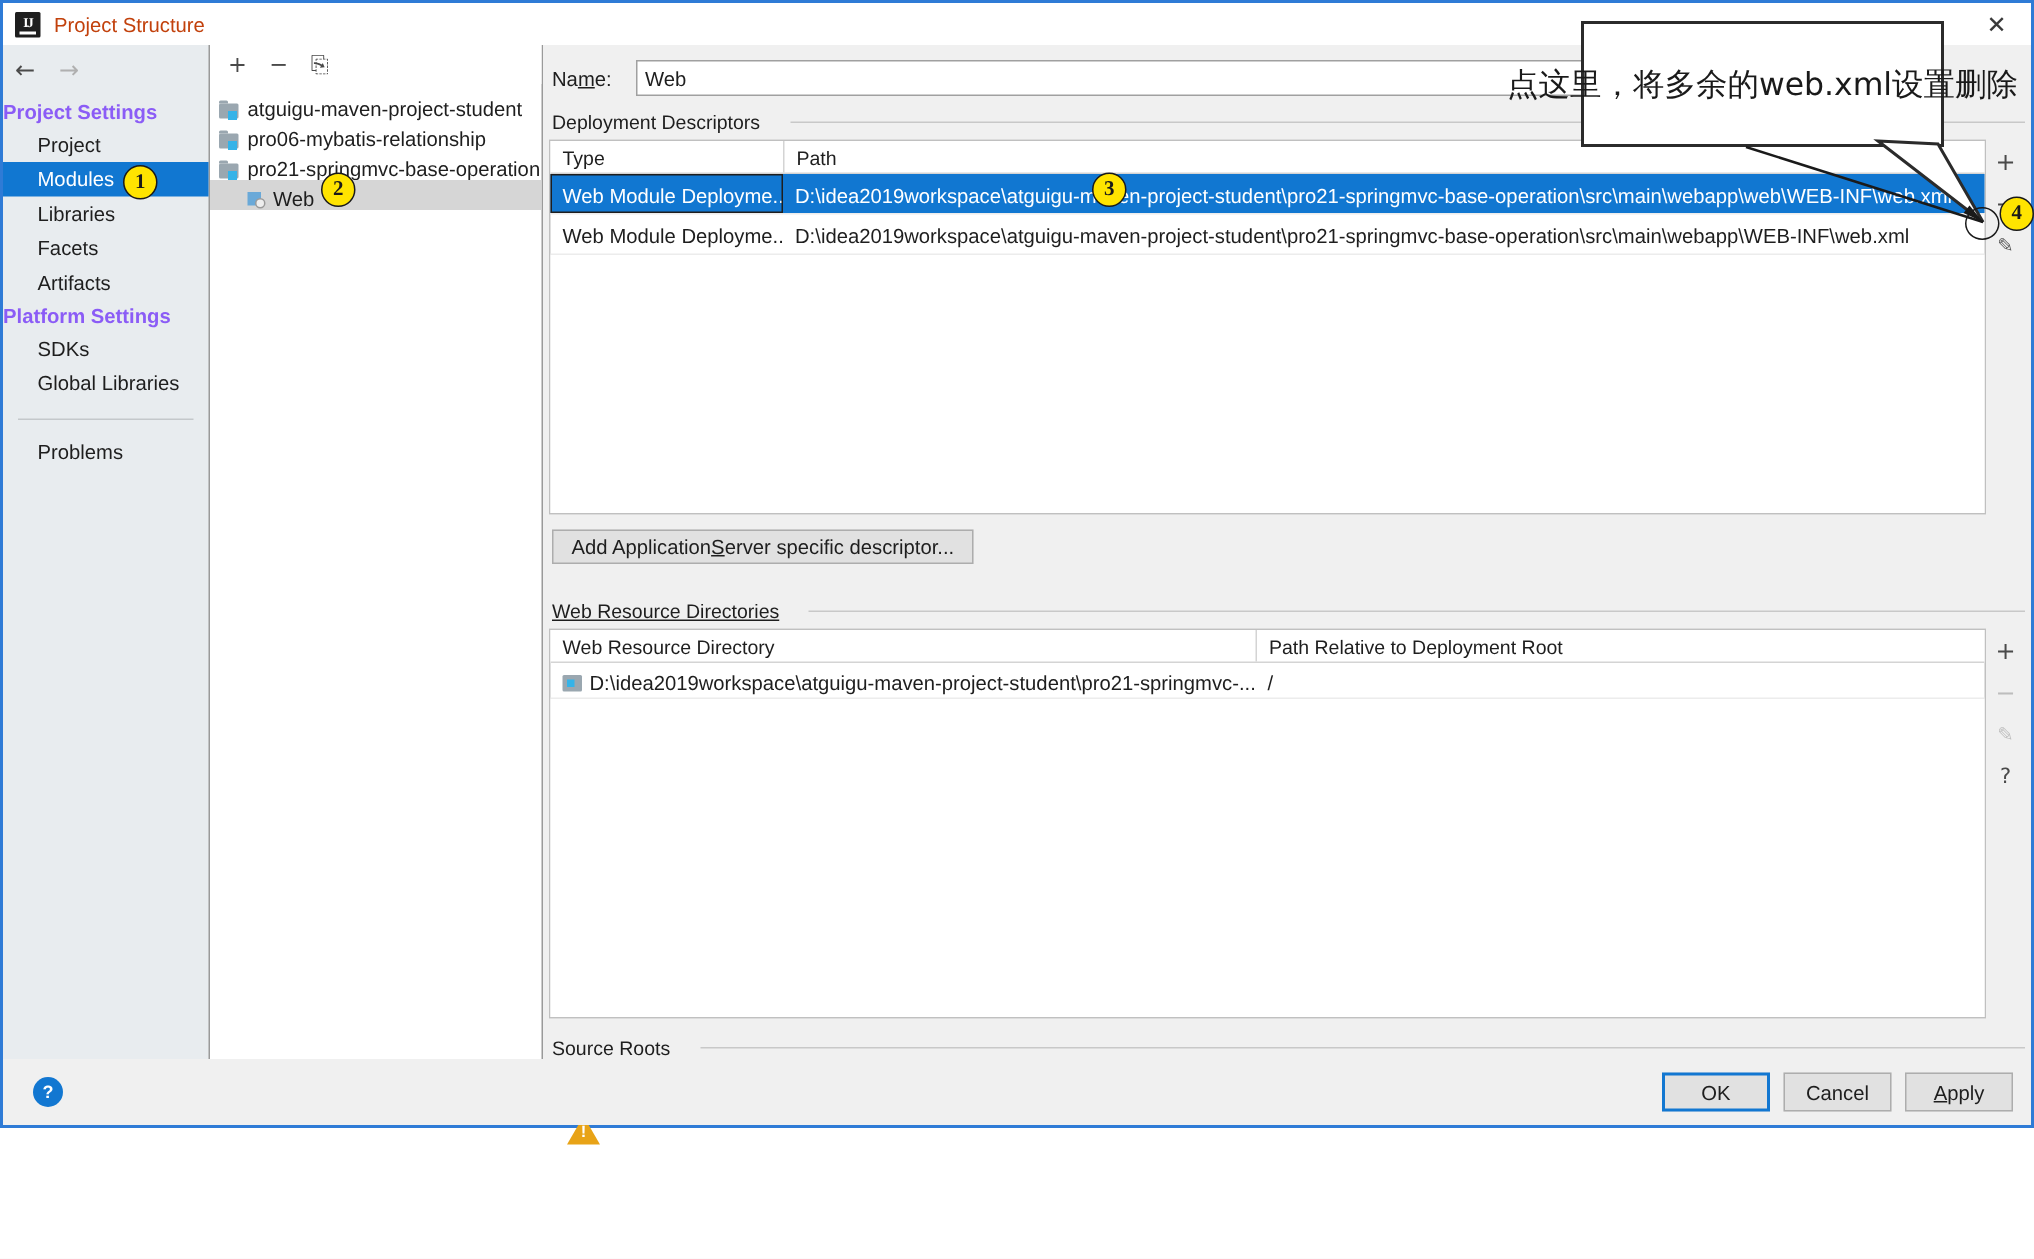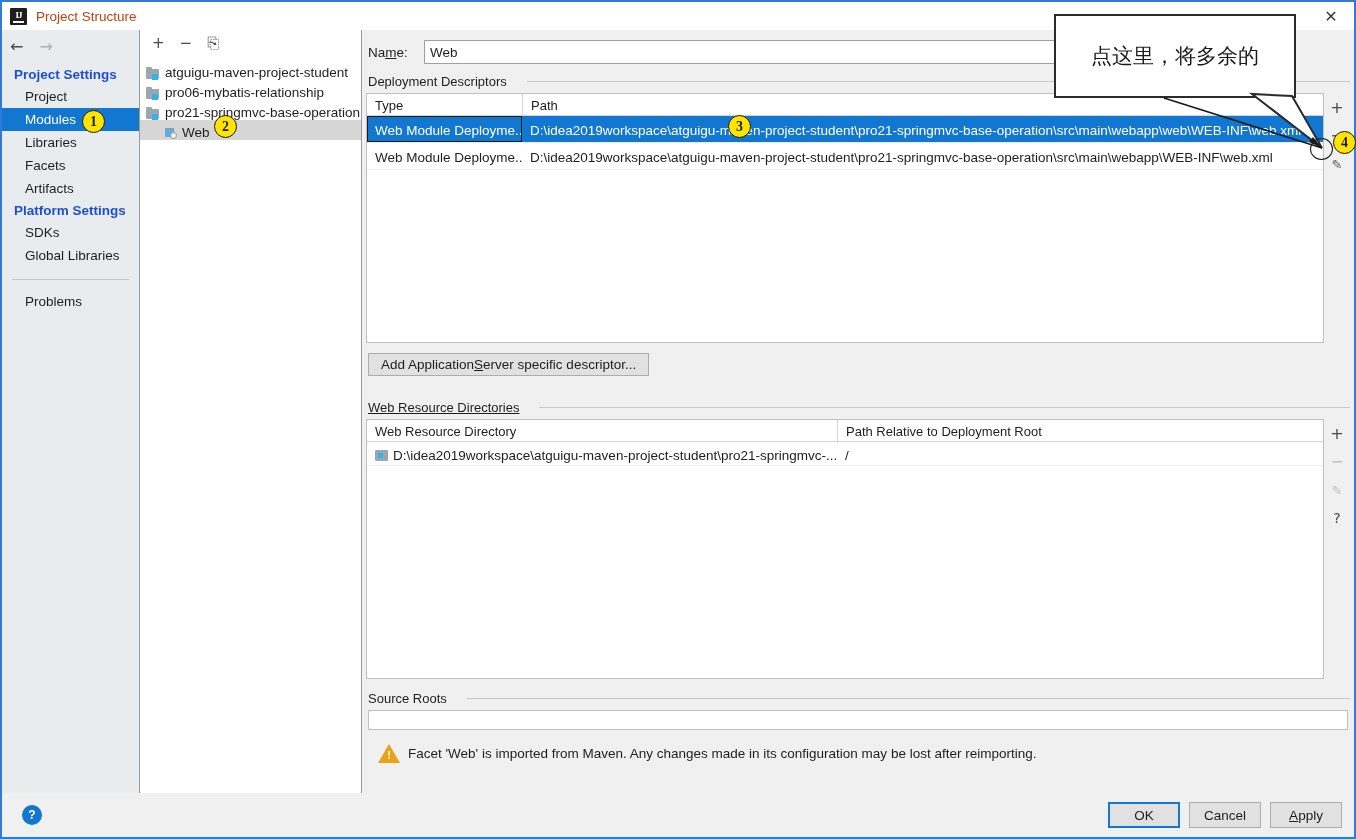--- a/index.html
+++ b/index.html
@@ -7,21 +7,21 @@
     margin: 0; padding: 0;
     width: 1356px; height: 839px;
     overflow: hidden;
     background: #ffffff;
     font-family: "Liberation Sans", sans-serif;
     font-size: 13px;
     color: #1e1e1e;
   }
   #window {
     position: relative;
-    width: 1356px; height: 839px;
+    width: 1356px; height: 752px;
     border: 2px solid #2f7bd6;
     background: #f0f0f0;
     display: flex;
     flex-direction: column;
   }
 
   
   #titlebar {
     height: 28px;
     background: #ffffff;
@@ -71,21 +71,21 @@
     position: relative;
   }
   #nav-arrows {
     height: 34px; display: flex; align-items: center;
     padding-left: 8px; gap: 16px;
   }
   .arrow { font-size: 16px; color: #4a4a4a; font-family: "DejaVu Sans", sans-serif; line-height: 1; }
   .arrow.disabled { color: #b0b0b0; }
   .nav-group-title {
     font-weight: bold; font-size: 13.5px;
-    padding: 3px 0 3px 12px; color: #1d4ed8;
+    padding: 3px 0 3px 0; color: #8b5cf6;
   }
   .nav-item {
     font-size: 13.5px; padding: 3px 0 3px 23px;
     color: #1e1e1e; position: relative;
     line-height: 17px;
   }
   .nav-item.selected { background: #1177d1; color: #ffffff; }
   #sidebar-divider { height: 1px; background: #c4c8cb; margin: 12px 10px 10px 10px; }
 
   
@@ -494,41 +494,41 @@
       </div>
 
       <div class="group-head" style="margin-top:12px;">
         <span>Source Roots</span>
         <span class="rule"></span>
       </div>
       <div class="sr-input"></div>
 
       <div class="warning-row">
         <span class="warn-icon"></span>
-        <span class="warn-text">Facet 'Web' is imported from Maven. Any changes made in its configuration may be lost after reimporting.</span>
       </div>
 
     </div>
   </div>
 
   <div id="footer">
     <div id="help-btn">?</div>
     <div id="footer-buttons">
       <div class="dlg-btn primary">OK</div>
       <div class="dlg-btn">Cancel</div>
       <div class="dlg-btn">
         <span></span>
           <u>A</u>
           <span>pply</span>
       </div>
     </div>
   </div>
 
   <div id="callout">
     <div class="line">点这里，将多余的</div>
+    <div class="line">web.xml设置删除</div>
   </div>
   <svg id="callout-tail" viewBox="0 0 304 140">
     <polygon points="198,80 268,134 238,82" fill="#ffffff" stroke="#2b2b2b" stroke-width="2"></polygon>
     <line x1="110" y1="84" x2="268" y2="134" stroke="#1a1a1a" stroke-width="1.6"></line>
     <polygon points="268,134 255,128 259,123" fill="#1a1a1a"></polygon>
   </svg>
   <div id="minus-circle"></div>
 
   <div class="badge-num" id="badge1">1</div>
   <div class="badge-num" id="badge2">2</div>

